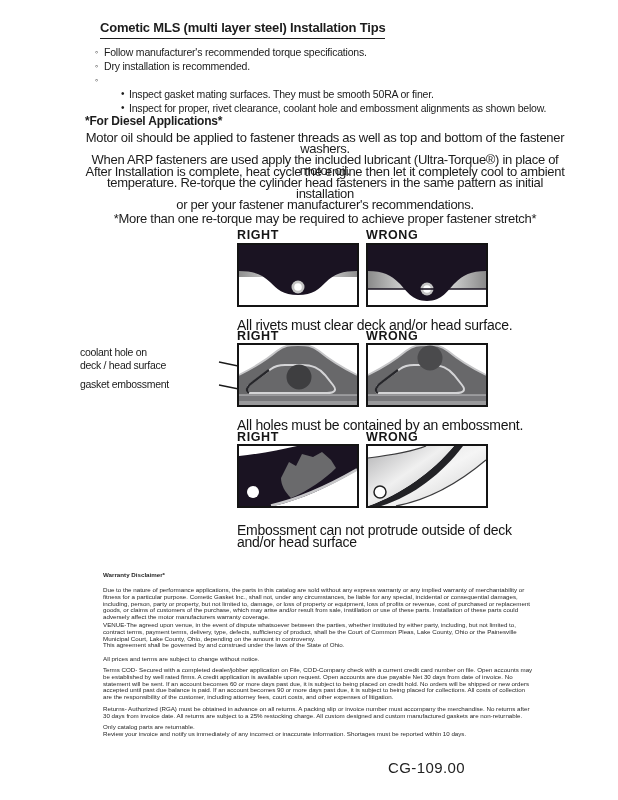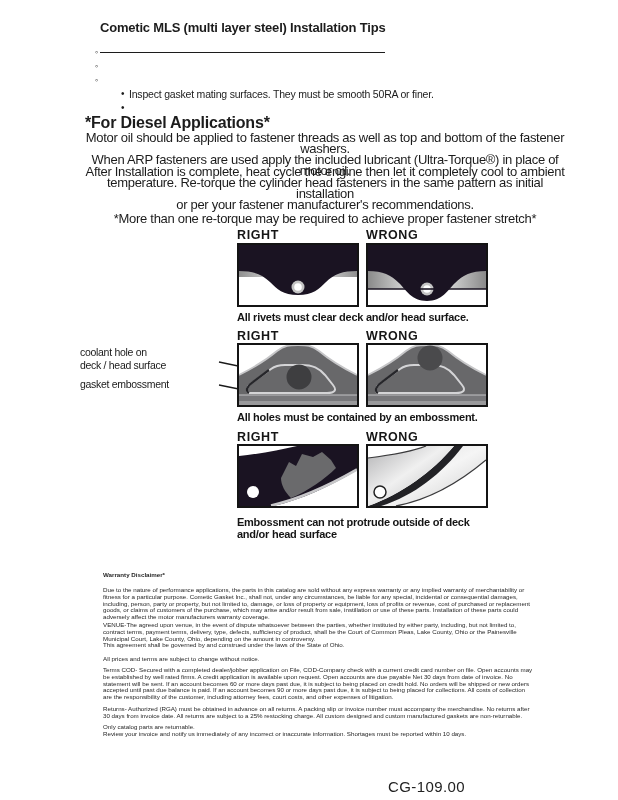--- a/index.html
+++ b/index.html
@@ -4,70 +4,73 @@
 <style>
   html,body{margin:0;padding:0;background:#e8e8e8;}
   .page{
     position:relative;width:618px;height:800px;background:#ffffff;
     font-family:"Liberation Sans","DejaVu Sans",sans-serif;color:#1c1c1c;
     margin:0 auto;overflow:hidden;
   }
   .abs{position:absolute;}
   .page-title{
     left:100px;top:20px;font-size:13px;font-weight:700;letter-spacing:-.2px;
-    border-bottom:1.6px solid #1c1c1c;padding-bottom:17px;white-space:nowrap;
+    border-bottom:1.6px solid #1c1c1c;padding-bottom:3px;white-space:nowrap;
   }
   .tips{left:95px;top:45px;width:480px;font-size:10.5px;letter-spacing:-.2px;}
   .tip-row{display:flex;height:14px;line-height:14px;}
   .tip-marker{width:9px;font-size:9px;}
   .tip-sub{padding-left:26px;}
   .tip-sub .tip-marker{width:8px;font-size:10px;}
-  .diesel-heading{left:85px;top:114px;font-size:16px;font-weight:700;letter-spacing:-.2px;}
+  .diesel-heading{left:85px;top:114px;font-size:12px;font-weight:700;letter-spacing:-.2px;}
   .body-para{font-size:13px;line-height:11px;letter-spacing:-.3px;white-space:pre-line;width:480px;text-align:center;}
   .p1{left:85px;top:132px;}
   .p2{left:85px;top:166px;}
   .p3{left:85px;top:213px;}
   .rw-label{width:122px;text-align:left;font-size:12.5px;font-weight:700;letter-spacing:.6px;color:#151515;}
   .panel{border:2px solid #141414;background:#fff;display:block;}
-  .cap{font-size:11px;font-weight:700;letter-spacing:-.25px;color:#151515;white-space:pre-line;line-height:11.5px;}
+  .cap{font-size:14px;font-weight:400;letter-spacing:-.25px;color:#151515;white-space:pre-line;line-height:11.5px;margin-top:8px;}
   .anno{font-size:10.5px;letter-spacing:-.3px;color:#1a1a1a;text-align:left;white-space:pre-line;line-height:12.5px;}
   .warranty{left:103px;top:572px;width:512px;font-size:6.2px;line-height:6.8px;color:#262626;letter-spacing:0;}
   .warranty .w-head{font-weight:700;position:absolute;top:0;left:0;}
   .w-p{position:absolute;left:0;white-space:pre-line;width:512px;}
   .w-p0{top:15px;}
   .w-p1{top:50px;}
   .w-p2{top:84px;}
   .w-p3{top:95px;}
   .w-p4{top:134px;}
   .w-p5{top:152px;}
-  .footer-code{left:388px;top:759px;font-size:15px;letter-spacing:.4px;color:#222;margin-top:19px;}
+  .footer-code{left:388px;top:759px;font-size:15px;letter-spacing:.4px;color:#222;}
 </style>
 </head>
 <body>
 
 <div class="page">
 
   <div class="abs page-title">Cometic MLS (multi layer steel) Installation Tips</div>
 
   <div class="abs tips">
     <div class="tip-row">
       <span class="tip-marker">◦</span>
+      <span>Follow manufacturer's recommended torque specifications.</span>
     </div>
     <div class="tip-row">
       <span class="tip-marker">◦</span>
+      <span>Dry installation is recommended.</span>
     </div>
     <div class="tip-row">
       <span class="tip-marker">◦</span>
     </div>
     <div class="tip-row tip-sub">
       <span class="tip-marker">•</span>
       <span>Inspect gasket mating surfaces.  They must be smooth 50RA or finer.</span>
     </div>
     <div class="tip-row tip-sub">
       <span class="tip-marker">•</span>
+      <span>Inspect for proper, rivet clearance, coolant hole and embossment alignments as shown below.</span>
     </div>
   </div>
 
   <div class="abs diesel-heading">*For Diesel Applications*</div>
   <div class="abs body-para p1">Motor oil should be applied to fastener threads as well as top and bottom of the fastener washers.
 When ARP fasteners are used apply the included lubricant (Ultra-Torque®) in place of motor oil.</div>
   <div class="abs body-para p3">*More than one re-torque may be required to achieve proper fastener stretch*</div>
   <div class="abs body-para p2">After Installation is complete, heat cycle the engine then let it completely cool to ambient
 temperature. Re-torque the cylinder head fasteners in the same pattern as initial installation
 or per your fastener manufacturer's recommendations.</div>

